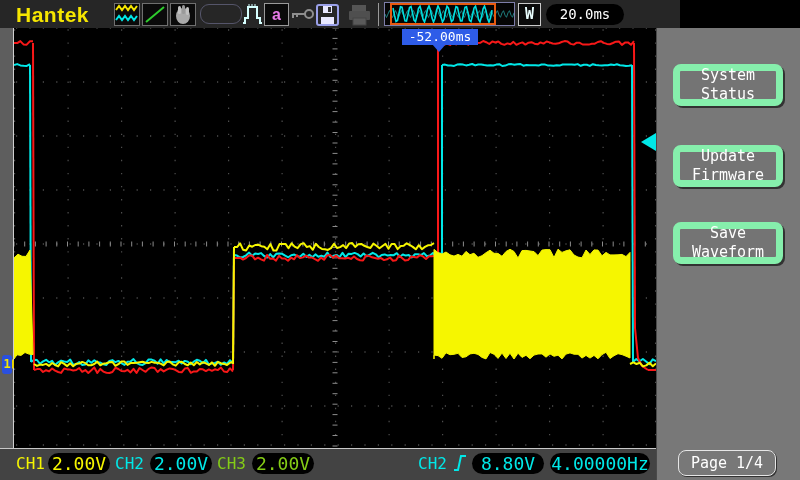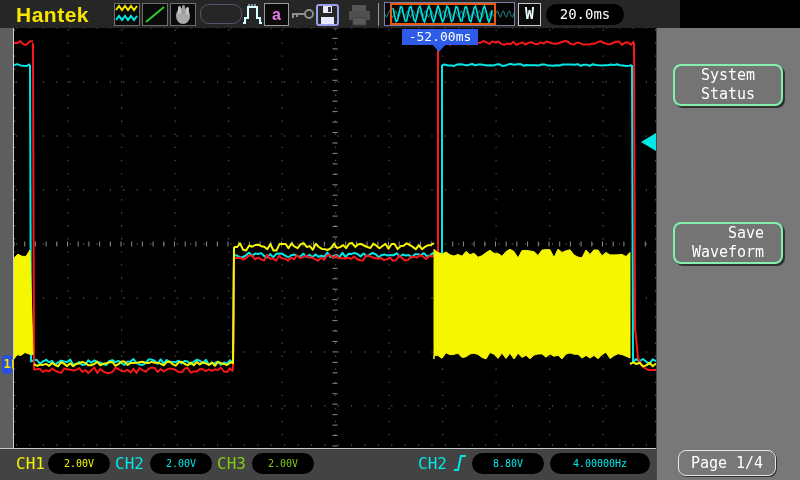--- a/index.html
+++ b/index.html
@@ -35,29 +35,29 @@
           color:#fff;font-size:13px;text-align:center;line-height:16px;}
   .offset .tri{position:absolute;left:30px;top:15px;width:0;height:0;border:7px solid transparent;border-top:8px solid #2e5ce8;}
   .trigarrow{position:absolute;left:627px;top:105px;width:0;height:0;border:9px solid transparent;
              border-right:15px solid #00e8e8;border-left:0;}
   .ch1marker{position:absolute;left:0;top:355px;width:18px;height:19px;}
   .ch1marker .box{position:absolute;left:2px;top:0;width:10px;height:19px;background:#2a50e0;border-radius:3px;
                   color:#f6e600;font-size:12px;font-weight:700;text-align:center;line-height:18px;}
   .ch1marker .arr{position:absolute;left:12px;top:4px;width:0;height:0;border:5px solid transparent;border-left:6px solid #e8d400;}
   
   .sidebar{position:absolute;left:656px;top:28px;width:144px;height:452px;background:#787878;border-left:1px solid #4a4a4a;box-sizing:border-box;}
-  .sbtn{position:absolute;left:16px;width:110px;height:42px;background:#747474;border:2px solid #86efac;
-        border-radius:8px;box-shadow:2px 2px 0 #323232;color:#fff;font-size:15px;text-align:right;
+  .sbtn{position:absolute;left:16px;width:110px;height:42px;background:#747474;border:7px solid #86efac;
+        border-radius:8px;box-shadow:2px 2px 0 #323232;color:#fff;font-size:15px;text-align:center;
         display:flex;align-items:center;justify-content:center;white-space:pre-line;line-height:1.25;cursor:pointer;box-sizing:border-box;}
   .pagebtn{position:absolute;left:21px;top:422px;width:98px;height:26px;background:#787878;border:1px solid #e6e6e6;
         border-radius:8px;box-shadow:1px 1px 0 #323232;color:#fff;font-size:15px;text-align:center;line-height:24px;cursor:pointer;box-sizing:border-box;}
   
   .bottombar{position:absolute;left:0;top:448px;width:656px;height:32px;background:#434343;border-top:1px solid #c8c8c8;box-sizing:border-box;}
   .chlbl{position:absolute;top:5px;font-size:16px;}
-  .pill{position:absolute;top:4px;height:21px;background:#000;border-radius:11px;font-size:10px;
+  .pill{position:absolute;top:4px;height:21px;background:#000;border-radius:11px;font-size:18px;
         text-align:center;line-height:21px;}
   .c-y{color:#f6f600;} .c-c{color:#00e8e8;} .c-r{color:#84cc16;}
 </style>
 </head>
 <body>
 
 <div class="app">
 
   <div class="topbar">
     <div class="logo">Hantek</div>
@@ -176,20 +176,22 @@
     <div class="offset">
       <span>-52.00ms</span>
       <i class="tri"></i>
     </div>
     <div class="trigarrow"></div>
   </div>
 
   <div class="sidebar">
     <div class="sbtn" style="top:36px">System
 Status</div>
+    <div class="sbtn" style="top:117px">Update
+Firmware</div>
     <div class="sbtn" style="top:194px">Save
 Waveform</div>
     <div class="pagebtn">Page 1/4</div>
   </div>
 
   <div class="bottombar">
     <span class="chlbl c-y" style="left:16px">CH1</span>
     <span class="pill c-y" style="left:48px;width:62px">2.00V</span>
     <span class="chlbl c-c" style="left:115px">CH2</span>
     <span class="pill c-c" style="left:150px;width:62px">2.00V</span>

